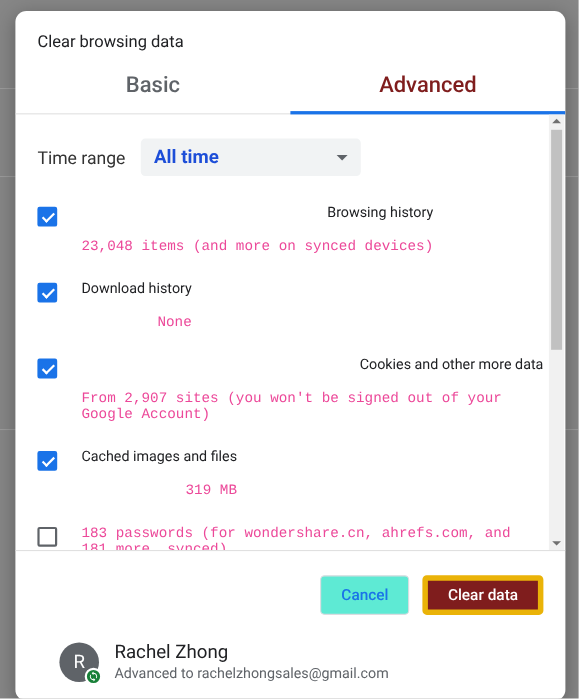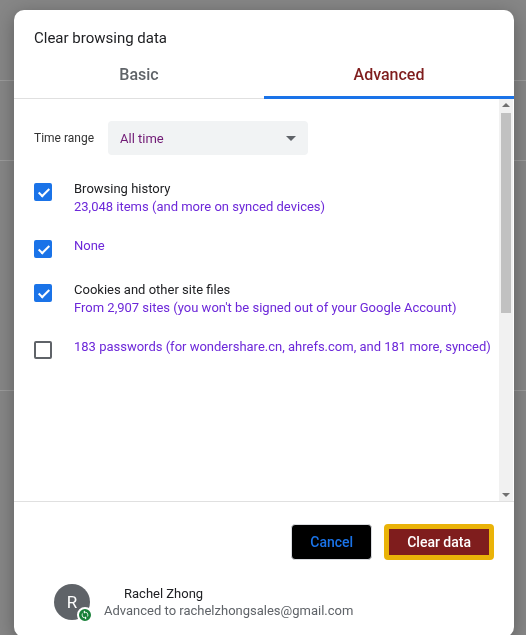--- a/index.html
+++ b/index.html
@@ -31,21 +31,21 @@
     padding:19px 20px 18px 20px;
   }
   .tabs {
     display:flex;
     border-bottom:1px solid #e0e0e0;
   }
   .tab {
     flex:1;
     text-align:center;
     padding:0 0 12px 0;
-    font-size:16px;
+    font-size:20px;
     color:#5f6368;
     cursor:pointer;
     border-bottom:3px solid transparent;
     margin-bottom:-1px;
     font-weight:500;
   }
   .tab.active {
     color:#7f1d1d;
     border-bottom-color:#1a73e8;
   }
@@ -56,34 +56,35 @@
   }
   .scroll-inner {
     padding:0 20px 0 20px;
   }
   .row-timerange {
     display:flex;
     align-items:center;
     gap:14px;
     padding:22px 0 14px 0;
   }
-  .tr-label { font-size:12px; color:#333; }
+  .tr-label { font-size:16px; color:#333; }
   .select {
     flex:0 0 200px;
     width:200px;
     height:34px;
     background:#f1f3f4;
     border-radius:4px;
     display:flex;
     align-items:center;
     padding:0 12px;
     justify-content:space-between;
-    font-size:13px;
-    color:#701a75;
-    cursor:pointer;
+    font-size:17px;
+    color:#1d4ed8;
+    cursor:pointer;
+    font-weight:bold;
   }
   .select .arrow {
     width:0;height:0;
     border-left:5px solid transparent;
     border-right:5px solid transparent;
     border-top:5px solid #5f6368;
   }
   .item {
     display:flex;
     align-items:flex-start;
@@ -104,40 +105,40 @@
   .chk::after{
     content:"";
     position:absolute;
     left:5px; top:1px;
     width:4px; height:9px;
     border:solid #fff;
     border-width:0 2px 2px 0;
     transform:rotate(45deg);
   }
   .chk.off::after{ display:none; }
-  .item-text { display:flex; flex-direction:column; gap:3px; }
+  .item-text { display:flex; flex-direction:column; gap:15px;align-items:flex-end; }
   .item-title { font-size:13px; color:#202124; }
-  .item-sub { font-size:13px; color:#6d28d9; }
+  .item-sub { font-size:13px; color:#ec4899;font-family:Liberation Mono, monospace; }
   .footer {
     border-top:1px solid #e0e0e0;
     padding:22px 20px 12px 20px;
     display:flex;
     justify-content:flex-end;
     gap:12px;
   }
   .btn {
     height:36px;
     padding:0 18px;
     border-radius:4px;
     font-size:14px;
     font-weight:500;
     cursor:pointer;
     display:flex;align-items:center;justify-content:center;
   }
-  .btn-secondary { background:#000000; color:#1a73e8; border:1px solid #dadce0;margin-left:24px; }
+  .btn-secondary { background:#5eead4; color:#1a73e8; border:1px solid #dadce0;margin-left:24px; }
   .btn-primary { background:#7f1d1d; color:#fff; border:5px solid #eab308; }
   .account {
     display:flex;
     align-items:center;
     gap:14px;
     padding:12px 20px 16px 20px;
     border-bottom:1px solid #e8e8e8;
     margin:0 20px;
   }
   .avatar {
@@ -148,21 +149,21 @@
     position:relative;
   }
   .sync-badge{
     position:absolute;right:-3px;bottom:-3px;
     width:16px;height:16px;border-radius:50%;
     background:#188038;border:2px solid #fff;
     display:flex;align-items:center;justify-content:center;
   }
   .sync-badge svg{width:10px;height:10px;fill:#fff;}
   .acct-text{display:flex;flex-direction:column;gap:2px;}
-  .acct-name{font-size:13px;color:#202124;margin-left:20px;}
+  .acct-name{font-size:17px;color:#202124;}
   .acct-sync{font-size:13px;color:#5f6368;}
   .note {
     padding:16px 20px 0 20px;
     font-size:13px;
     color:#5f6368;
     line-height:1.5;
   }
   .note .link{color:#1a73e8;cursor:pointer;}
   .scrollbar{
     position:absolute;right:1px;top:0;width:14px;height:100%;
@@ -212,32 +213,40 @@
         <div class="chk"></div>
         <div class="item-text">
           <span class="item-title">Browsing history</span>
           <span class="item-sub">23,048 items (and more on synced devices)</span>
         </div>
       </div>
 
       <div class="item">
         <div class="chk"></div>
         <div class="item-text">
+          <span class="item-title">Download history</span>
           <span class="item-sub">None</span>
         </div>
       </div>
 
       <div class="item">
         <div class="chk"></div>
         <div class="item-text">
-          <span class="item-title">Cookies and other site files</span>
+          <span class="item-title">Cookies and other more data</span>
           <span class="item-sub">From 2,907 sites (you won't be signed out of your Google Account)</span>
         </div>
       </div>
 
+      <div class="item">
+        <div class="chk"></div>
+        <div class="item-text">
+          <span class="item-title">Cached images and files</span>
+          <span class="item-sub">319 MB</span>
+        </div>
+      </div>
 
       <div class="item">
         <div class="chk off"></div>
         <div class="item-text">
           <span class="item-sub">183 passwords (for wondershare.cn, ahrefs.com, and 181 more, synced)</span>
         </div>
       </div>
 
     </div>
     <div class="scrollbar">

